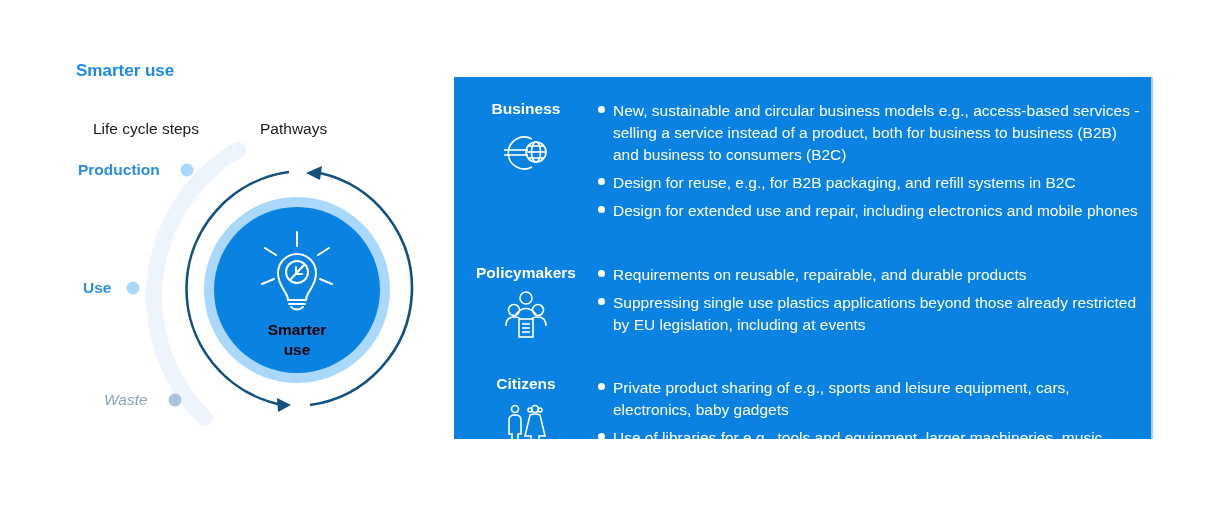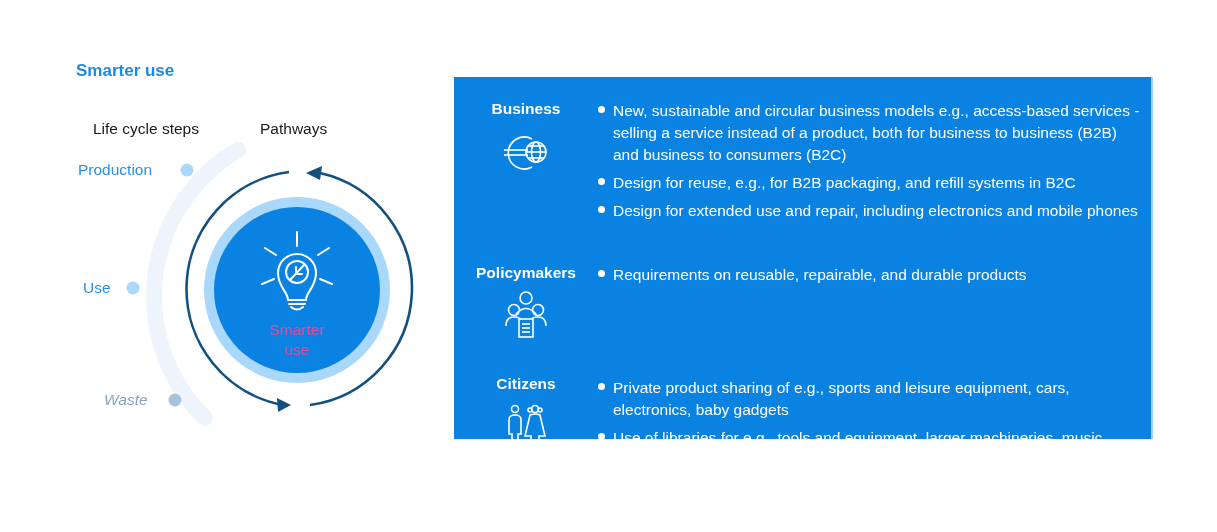--- a/index.html
+++ b/index.html
@@ -1,24 +1,24 @@
 <!DOCTYPE html>
 <html><head>
 <meta charset="utf-8">
 <style>
   html, body { margin:0; padding:0; background:#ffffff; }
   body { width:1217px; height:532px; position:relative; overflow:hidden;
          font-family:"Liberation Sans", sans-serif; }
   .title { position:absolute; left:76px; top:61px; font-size:17px; font-weight:bold; color:#1a8ae5; }
   .col-head { position:absolute; top:120px; font-size:15.5px; color:#1a1a1a; }
-  .lc-label { position:absolute; font-size:15.5px; font-weight:normal; color:#2b8fe0; }
+  .lc-label { position:absolute; font-size:15.5px; font-weight:bold; color:#2b8fe0; }
   .lc-label.waste { font-weight:normal; color:#8aa3be; }
   svg.diagram { position:absolute; left:0; top:0; }
   .center-text { position:absolute; left:237px; top:320px; width:120px; text-align:center;
-                 color:#ec4899; font-weight:normal; font-size:15.5px; line-height:20px; }
+                 color:#000000; font-weight:bold; font-size:15.5px; line-height:20px; }
   .box { position:absolute; left:454px; width:699px; background:#0a82e2;
          border-right:2px solid #9fd1fb; box-sizing:border-box; color:#ffffff; }
   .box-label { position:absolute; left:0; width:144px; text-align:center; font-weight:bold; font-size:15.5px; }
   .box-icon { position:absolute; }
   .bullets { position:absolute; left:141px; right:8px; margin:0; padding:0; list-style:none; }
   .bullets li { position:relative; padding-left:18px; font-size:15.5px; line-height:22px; margin-bottom:6px; }
   .bullets li::before { content:""; position:absolute; left:3px; top:6px; width:7px; height:7px; border-radius:50%; background:#ffffff; }
 </style>
 </head>
 <body>
@@ -100,20 +100,21 @@
       <path d="M 2 36 Q 2 27 10 27 Q 16 27 17 30"></path>
       <path d="M 42 36 Q 42 27 34 27 Q 28 27 27 30"></path>
       <rect x="15" y="29" width="14" height="18" fill="#0a82e2"></rect>
       <line x1="18" y1="34" x2="26" y2="34"></line>
       <line x1="18" y1="38" x2="26" y2="38"></line>
       <line x1="18" y1="42" x2="26" y2="42"></line>
     </g>
   </svg>
   <ul class="bullets" style="top:18px;">
     <li>Requirements on reusable, repairable, and durable products</li>
+    <li>Suppressing single use plastics applications beyond those already restricted by EU legislation, including at events</li>
   </ul>
 </div>
 
 <div class="box" style="top:359px; height:80px;">
   <div class="box-label" style="top:16px;">Citizens</div>
   <svg class="box-icon" style="left:48px; top:45px;" width="48" height="50">
     <g fill="none" stroke="#ffffff" stroke-width="1.6">
       <circle cx="13" cy="5" r="3.5"></circle>
       <path d="M 7 30 L 7 16 Q 7 11 13 11 Q 19 11 19 16 L 19 30 L 16 30 L 16 46 L 10 46 L 10 30 Z"></path>
       <circle cx="33" cy="5" r="3.5"></circle>

